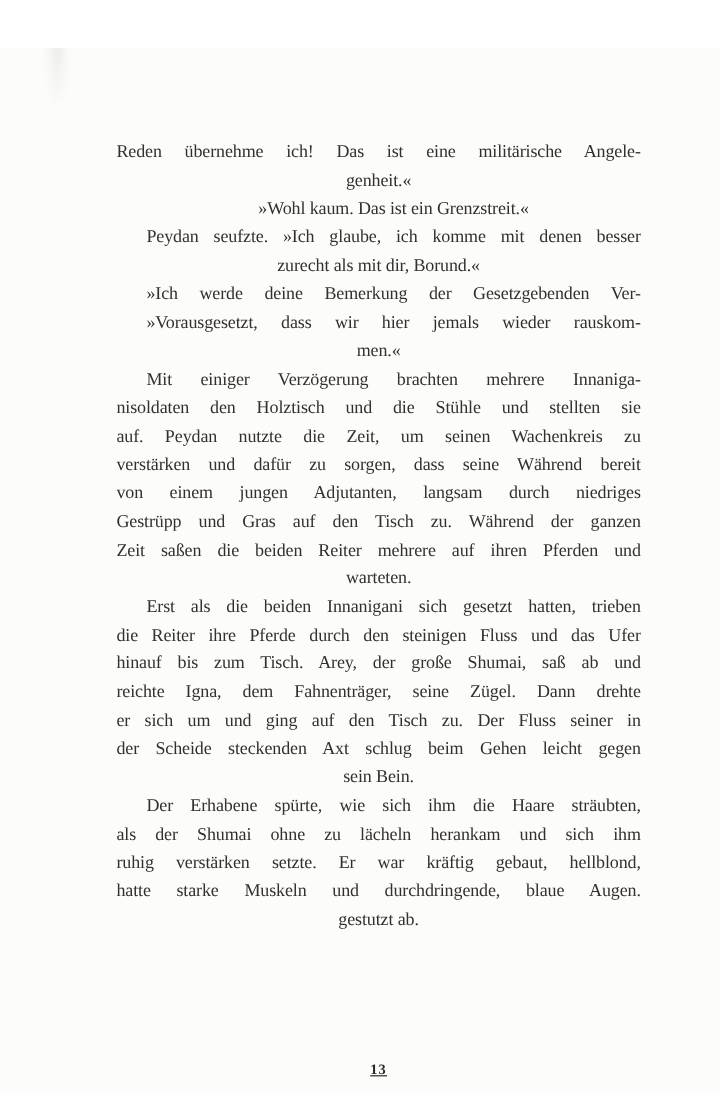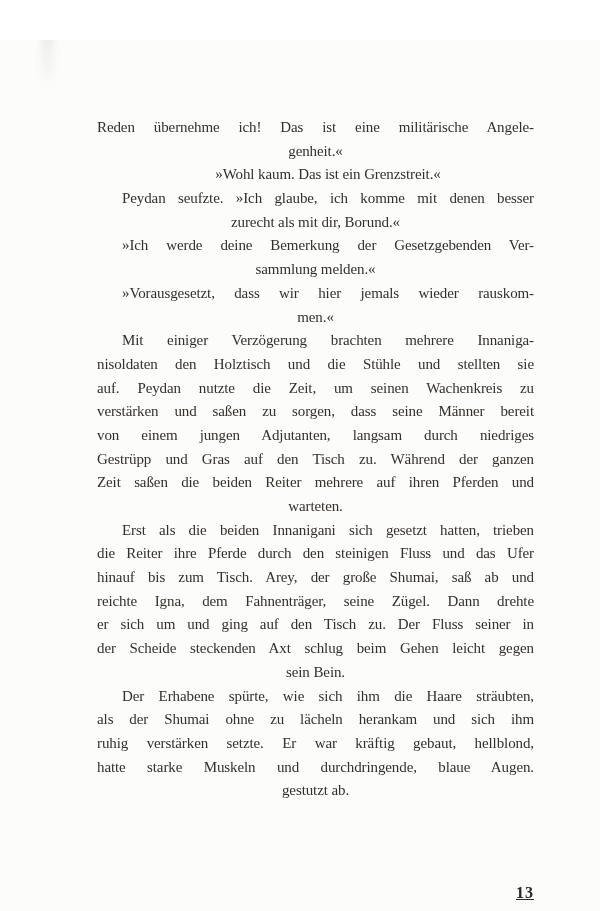--- a/index.html
+++ b/index.html
@@ -49,47 +49,46 @@
     text-justify: inter-word;
   }
   .line.indent {
     text-indent: 25px;
   }
   .page-number {
     position: absolute;
     left: 97px;
     top: 844px;
     width: 437px;
-    text-align: right;
-    font-size: 16px;
+    text-align: center;
+    font-size: 12px;
     font-weight: 700;
     letter-spacing: 1px;
     color: var(--pagenum-color, #2b2824);
     text-decoration: underline;
   }
 </style>
 </head>
 <body>
 
 <div class="page">
   <div class="smudge"></div>
   <div class="text-block" id="text-block">
       <div class="line just">Reden übernehme ich! Das ist eine militärische Angele-</div>
       <div class="line">genheit.«</div>
       <div class="line indent">»Wohl kaum. Das ist ein Grenzstreit.«</div>
       <div class="line just indent">Peydan seufzte. »Ich glaube, ich komme mit denen besser</div>
       <div class="line">zurecht als mit dir, Borund.«</div>
       <div class="line just indent">»Ich werde deine Bemerkung der Gesetzgebenden Ver-</div>
-      <div class="line">sammlung melden.«</div>
       <div class="line just indent">»Vorausgesetzt, dass wir hier jemals wieder rauskom-</div>
       <div class="line">men.«</div>
       <div class="line just indent">Mit einiger Verzögerung brachten mehrere Innaniga-</div>
       <div class="line just">nisoldaten den Holztisch und die Stühle und stellten sie</div>
       <div class="line just">auf. Peydan nutzte die Zeit, um seinen Wachenkreis zu</div>
-      <div class="line just">verstärken und saßen zu sorgen, dass seine Männer bereit</div>
+      <div class="line just">verstärken und dafür zu sorgen, dass seine Während bereit</div>
       <div class="line just">von einem jungen Adjutanten, langsam durch niedriges</div>
       <div class="line just">Gestrüpp und Gras auf den Tisch zu. Während der ganzen</div>
       <div class="line just">Zeit saßen die beiden Reiter mehrere auf ihren Pferden und</div>
       <div class="line">warteten.</div>
       <div class="line just indent">Erst als die beiden Innanigani sich gesetzt hatten, trieben</div>
       <div class="line just">die Reiter ihre Pferde durch den steinigen Fluss und das Ufer</div>
       <div class="line just">hinauf bis zum Tisch. Arey, der große Shumai, saß ab und</div>
       <div class="line just">reichte Igna, dem Fahnenträger, seine Zügel. Dann drehte</div>
       <div class="line just">er sich um und ging auf den Tisch zu. Der Fluss seiner in</div>
       <div class="line just">der Scheide steckenden Axt schlug beim Gehen leicht gegen</div>

